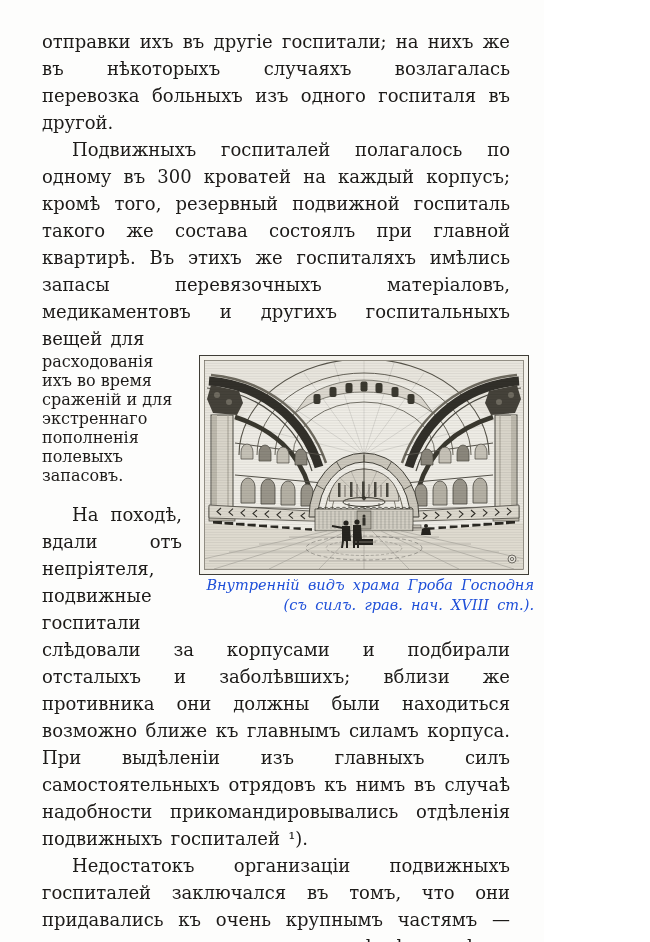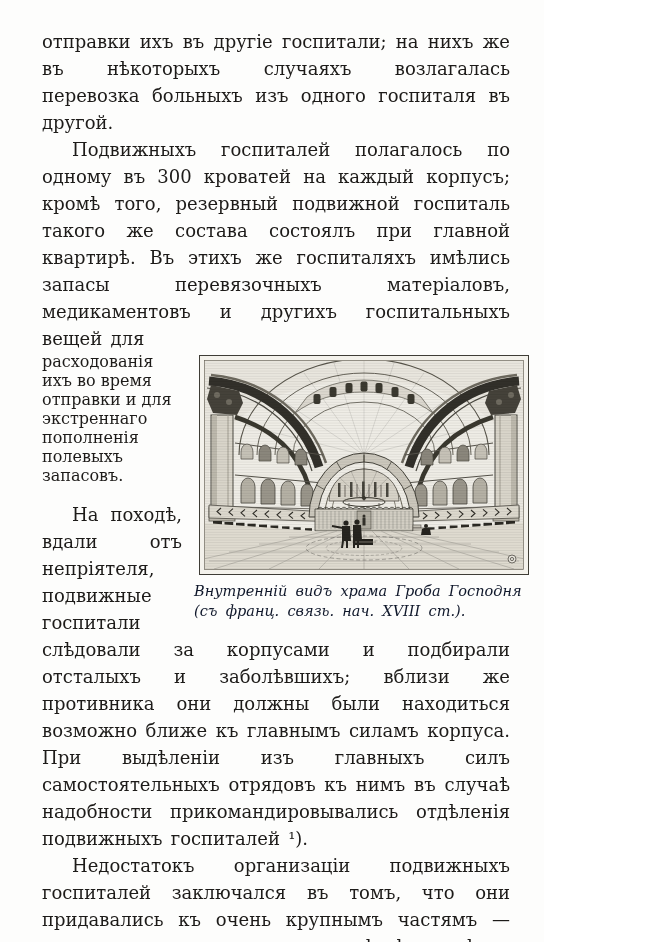--- a/index.html
+++ b/index.html
@@ -25,27 +25,27 @@
 
   figure.plate {
     float: right;
     width: 340px;
     margin: 3px -24px 6px 12px;
     padding: 0;
     text-indent: 0;
   }
   figure.plate svg { display:block; margin: 0 auto; }
   figcaption.plate-caption {
-    margin-top: 6px;
+    margin-top: 0;
     font-style: italic;
     font-size: 14.5px;
     line-height: 20px;
-    text-align: left;
+    text-align: right;
     word-spacing: 0.25em;
-    color: #0f172a;
+    color: #1d4ed8;
   }
 </style>
 </head>
 <body>
 
 <div class="page">
   <div class="content">
 
     <p class="para"><span>отправки ихъ въ другіе госпитали; на нихъ же въ нѣкоторыхъ случаяхъ возлагалась перевозка больныхъ изъ одного госпиталя въ другой.</span></p>
 
@@ -268,23 +268,23 @@
         </g>
 
         <circle cx="313" cy="204" r="4" fill="#e8e5dd" stroke="#55524a" stroke-width="0.8"></circle>
         <circle cx="313" cy="204" r="1.6" fill="none" stroke="#55524a" stroke-width="0.8"></circle>
 
         <rect x="6" y="6" width="318" height="208" fill="url(#hatch)"></rect>
       </g>
     </svg>
         <figcaption class="plate-caption">
           <div>Внутренній видъ храма Гроба Господня</div>
-          <div>(съ франц. связь. нач. XVIII ст.).</div>
+          <div>(съ силъ. грав. нач. XVIII ст.).</div>
         </figcaption>
-      </figure><span> расходованія ихъ во время отправки и для экстреннаго пополненія полевыхъ запасовъ.</span><p></p>
+      </figure><span> расходованія ихъ во время сраженій и для экстреннаго пополненія полевыхъ запасовъ.</span><p></p>
 
     <p class="para indent"><span>На походѣ, вдали отъ непріятеля, подвижные госпитали слѣдовали за корпусами и подбирали отсталыхъ и заболѣвшихъ; вблизи же противника они должны были находиться возможно ближе къ главнымъ силамъ корпуса. При выдѣленіи изъ главныхъ силъ самостоятельныхъ отрядовъ къ нимъ въ случаѣ надобности прикомандировывались отдѣленія подвижныхъ госпиталей ¹).</span></p>
 
 
     <p class="para indent"><span>Недостатокъ организаціи подвижныхъ госпиталей заключался въ томъ, что они придавались къ очень крупнымъ частямъ — корпусамъ, которымъ вмѣстѣ рѣдко приходилось дѣйствовать. По этому подвижные госпитали приходилось дробить по частямъ для придачи ихъ дивизіямъ и болѣе мелкимъ отрядамъ и тѣмъ нарушать ихъ органическую связь.</span></p>
 
     
 
     
 

